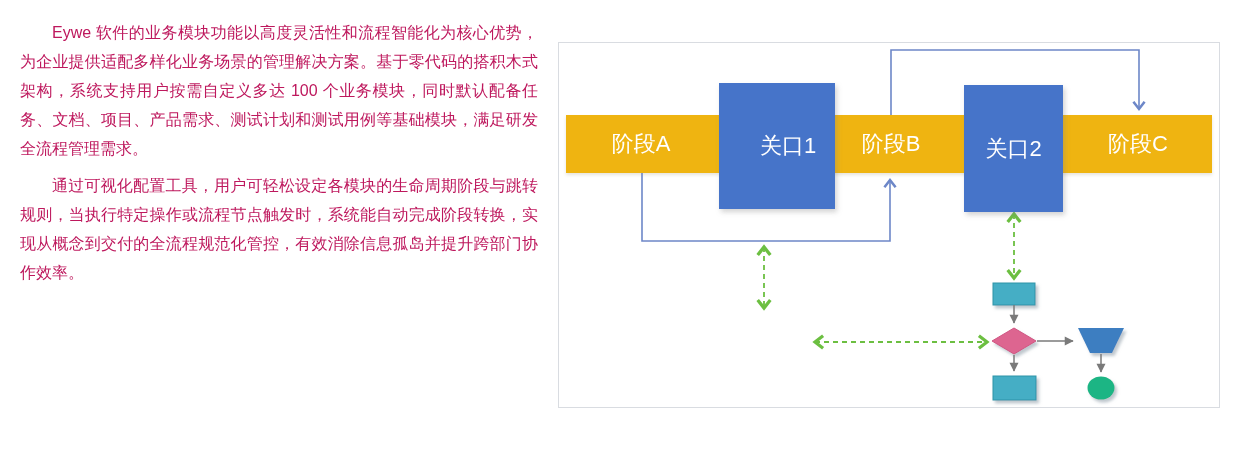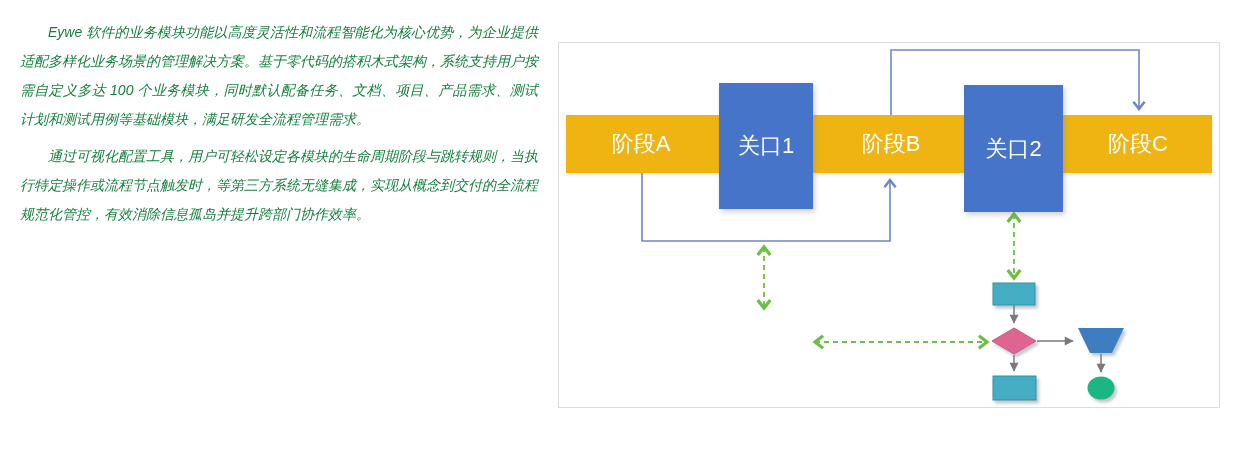--- a/index.html
+++ b/index.html
@@ -2,21 +2,21 @@
 <html><head>
 <meta charset="utf-8">
 <style>
   html,body{margin:0;padding:0;}
   body{
     width:1237px;height:459px;background:#ffffff;position:relative;overflow:hidden;
     font-family:"Liberation Sans",sans-serif;
   }
   .article{
     position:absolute;left:20px;top:18px;width:518px;
-    color:#15803d;font-size:14px;line-height:29px;text-align:justify;font-style:italic;
+    color:#be185d;font-size:16px;line-height:29px;text-align:justify;
   }
   .article p{margin:0 0 8px 0;text-indent:2em;}
   .panel{
     position:absolute;left:558px;top:42px;width:660px;height:364px;
     background:#ffffff;border:1px solid #d9dce1;box-sizing:content-box;
   }
   .stage-bar{
     position:absolute;left:7px;top:72px;width:646px;height:58px;
     background:#efb411;box-shadow:0 2px 3px rgba(160,150,120,0.25);
   }
@@ -25,36 +25,36 @@
     transform:translateX(-50%);color:#ffffff;font-size:22px;white-space:nowrap;z-index:3;
   }
   .stage-a{left:82px;}
   .stage-b{left:332px;}
   .stage-c{left:579px;}
   .gate{
     position:absolute;background:#4674c9;color:#ffffff;font-size:22px;
     display:flex;align-items:center;justify-content:center;z-index:4;
     box-shadow:2px 3px 5px rgba(130,130,130,0.35);
   }
-  .gate1{left:160px;top:40px;width:94px;height:126px;}
+  .gate1{left:160px;top:40px;width:94px;height:126px;padding-left:22px;}
   .gate2{left:405px;top:30px;width:99px;height:127px;margin-top:12px;}
   .operation{
     position:absolute;left:160px;top:271px;width:90px;height:56px;border-radius:13px;
     background:#7cbc4e;color:#ffffff;font-size:26px;z-index:4;
     display:flex;align-items:center;justify-content:center;
     box-shadow:2px 3px 5px rgba(130,130,130,0.3);
   }
   .overlay{position:absolute;left:0;top:0;z-index:2;pointer-events:none;}
 </style>
 </head>
 <body>
 
 <div class="article">
   <p>Eywe 软件的业务模块功能以高度灵活性和流程智能化为核心优势，为企业提供适配多样化业务场景的管理解决方案。基于零代码的搭积木式架构，系统支持用户按需自定义多达 100 个业务模块，同时默认配备任务、文档、项目、产品需求、测试计划和测试用例等基础模块，满足研发全流程管理需求。</p>
-  <p>通过可视化配置工具，用户可轻松设定各模块的生命周期阶段与跳转规则，当执行特定操作或流程节点触发时，等第三方系统无缝集成，实现从概念到交付的全流程规范化管控，有效消除信息孤岛并提升跨部门协作效率。</p>
+  <p>通过可视化配置工具，用户可轻松设定各模块的生命周期阶段与跳转规则，当执行特定操作或流程节点触发时，系统能自动完成阶段转换，实现从概念到交付的全流程规范化管控，有效消除信息孤岛并提升跨部门协作效率。</p>
 </div>
 
 <div class="panel">
 
   <div class="stage-bar"></div>
 
   <div class="stage-label stage-a">阶段A</div>
   <div class="stage-label stage-b">阶段B</div>
   <div class="stage-label stage-c">阶段C</div>
 

